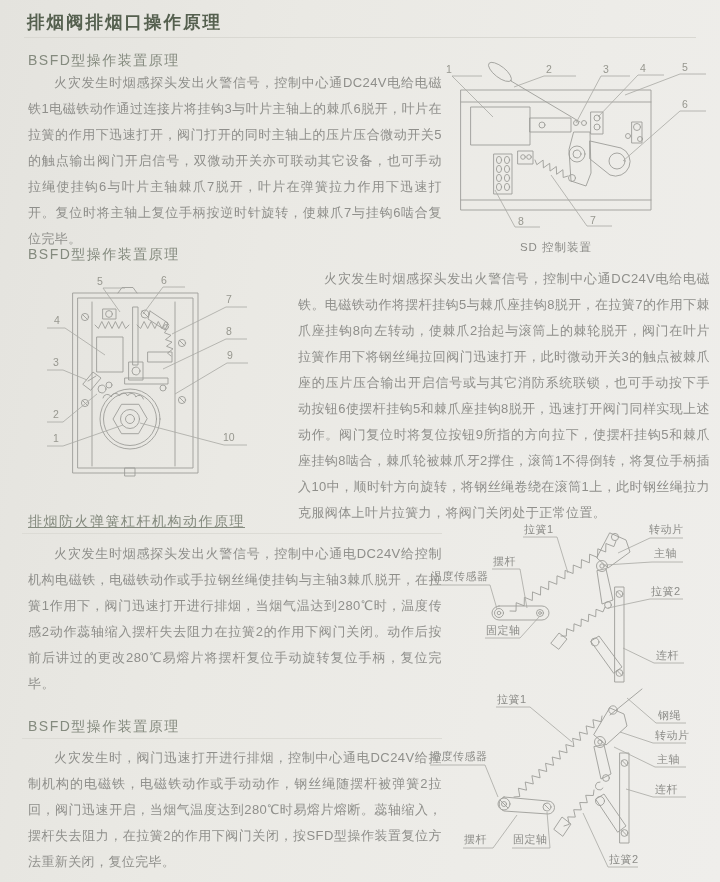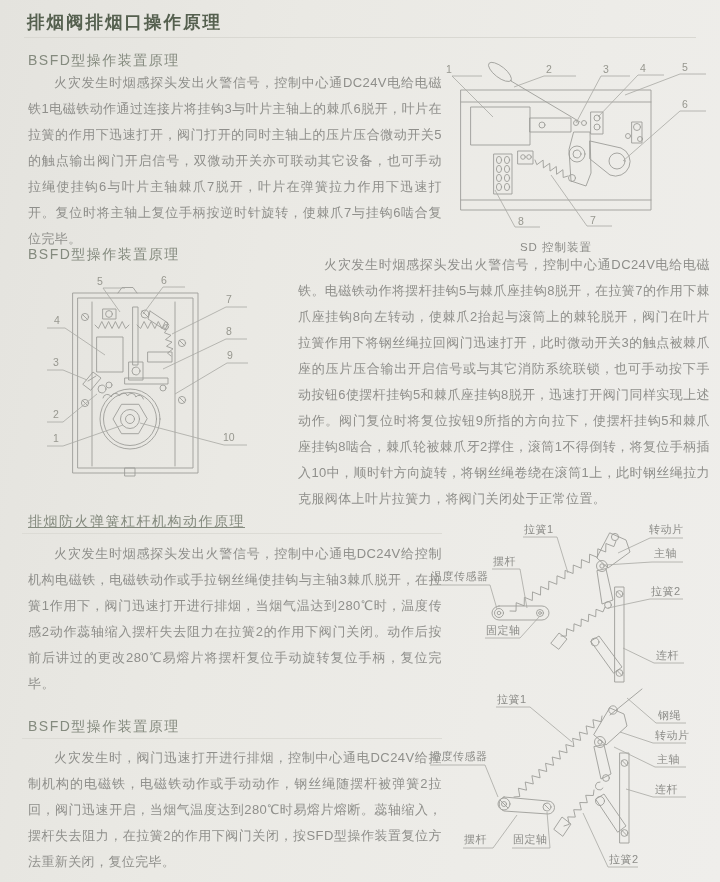--- a/index.html
+++ b/index.html
@@ -104,21 +104,21 @@
   <text class="num" x="202" y="17">4</text>
   <text class="num" x="244" y="16">5</text>
   <text class="num" x="244" y="53">6</text>
   <text class="num" x="152" y="169">7</text>
   <text class="num" x="80" y="170">8</text>
 
   <text class="cap" x="118" y="196" text-anchor="middle">SD 控制装置</text>
 </svg>
 
 <div class="abs sec-head" style="left:28px;top:246px;">BSFD型操作装置原理</div>
-<div class="abs para" style="left:298px;top:252px;width:412px;">火灾发生时烟感探头发出火警信号，控制中心通DC24V电给电磁铁。电磁铁动作将摆杆挂钩5与棘爪座挂钩8脱开，在拉簧7的作用下棘爪座挂钩8向左转动，使棘爪2抬起与滚筒上的棘轮脱开，阀门在叶片拉簧作用下将钢丝绳拉回阀门迅速打开，此时微动开关3的触点被棘爪座的压片压合输出开启信号或与其它消防系统联锁，也可手动按下手动按钮6使摆杆挂钩5和棘爪座挂钩8脱开，迅速打开阀门同样实现上述动作。阀门复位时将复位按钮9所指的方向拉下，使摆杆挂钩5和棘爪座挂钩8啮合，棘爪轮被棘爪牙2撑住，滚筒1不得倒转，将复位手柄插入10中，顺时针方向旋转，将钢丝绳卷绕在滚筒1上，此时钢丝绳拉力克服阀体上叶片拉簧力，将阀门关闭处于正常位置。</div>
+<div class="abs para" style="left:298px;top:266px;width:412px;">火灾发生时烟感探头发出火警信号，控制中心通DC24V电给电磁铁。电磁铁动作将摆杆挂钩5与棘爪座挂钩8脱开，在拉簧7的作用下棘爪座挂钩8向左转动，使棘爪2抬起与滚筒上的棘轮脱开，阀门在叶片拉簧作用下将钢丝绳拉回阀门迅速打开，此时微动开关3的触点被棘爪座的压片压合输出开启信号或与其它消防系统联锁，也可手动按下手动按钮6使摆杆挂钩5和棘爪座挂钩8脱开，迅速打开阀门同样实现上述动作。阀门复位时将复位按钮9所指的方向拉下，使摆杆挂钩5和棘爪座挂钩8啮合，棘爪轮被棘爪牙2撑住，滚筒1不得倒转，将复位手柄插入10中，顺时针方向旋转，将钢丝绳卷绕在滚筒1上，此时钢丝绳拉力克服阀体上叶片拉簧力，将阀门关闭处于正常位置。</div>
 
 <svg class="abs" style="left:45px;top:272px;" width="250" height="212" viewBox="0 0 250 212">
 
   <rect class="ln" x="28" y="21" width="125" height="180"></rect>
   <rect class="ln" x="33" y="26" width="115" height="170"></rect>
   <path class="ln" d="M73,21 L77,15.5 L88,15.5 L92,21"></path>
   <rect class="ln" x="80" y="196" width="10" height="8"></rect>
 
   <line class="ln" x1="47" y1="30" x2="47" y2="194"></line>
   <line class="ln" x1="130" y1="30" x2="130" y2="194"></line>

